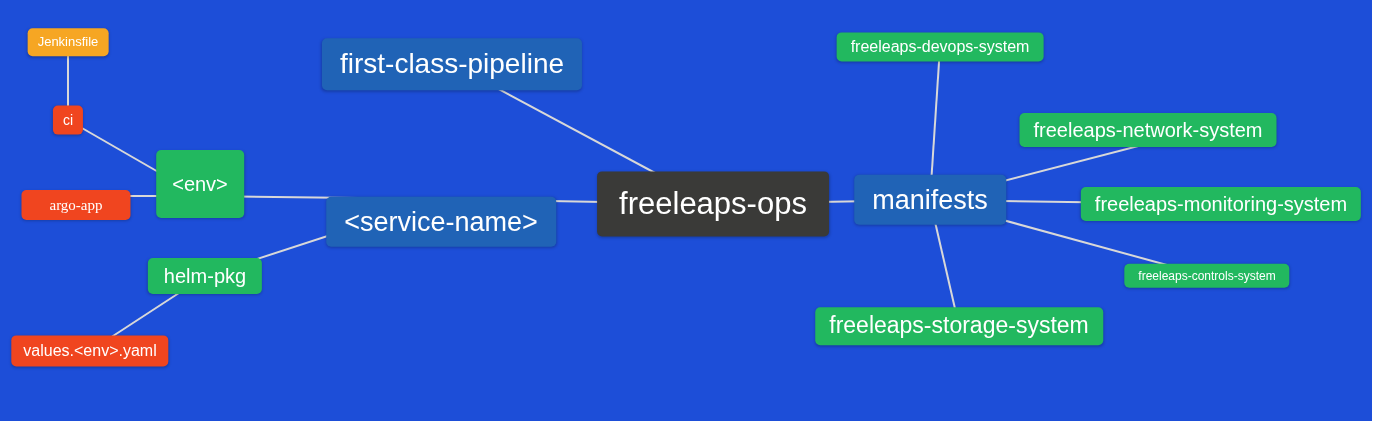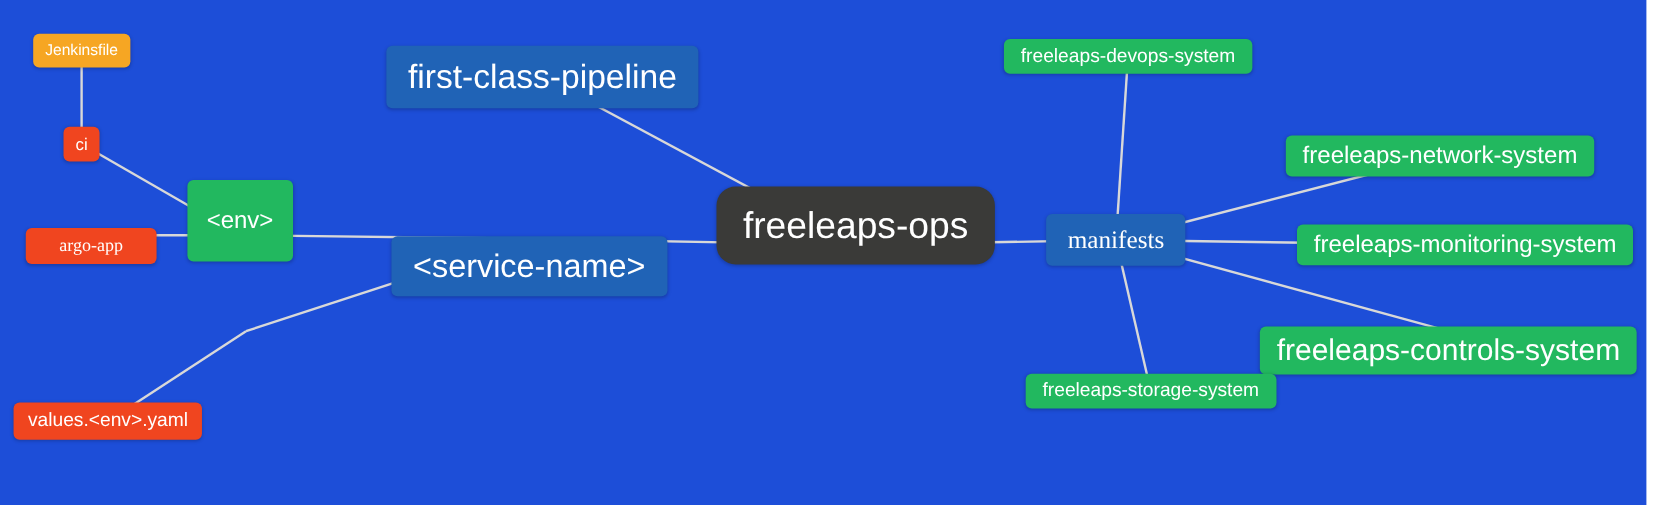--- a/index.html
+++ b/index.html
@@ -66,34 +66,35 @@
   </svg>
 
   <div class="node c-orange" style="left:68px;  top:42px;  font-size:13px; padding:6px 10px;">Jenkinsfile</div>
 
   <div class="node c-red" style="left:68px;  top:120px; font-size:14px; padding:6px 10px;text-align:right;">ci</div>
 
   <div class="node c-red" style="left:76px;  top:205px; font-size:15px; padding:6px 28px;font-family:Liberation Serif, serif;">argo-app</div>
 
   <div class="node c-green" style="left:200px; top:184px; font-size:20px; padding:22px 16px;">&lt;env&gt;</div>
 
+  <div class="node c-green" style="left:205px; top:276px; font-size:20px; padding:6px 16px;">helm-pkg</div>
 
   <div class="node c-blue" style="left:452px; top:64px;  font-size:28px; padding:9px 18px;">first-class-pipeline</div>
 
   <div class="node c-red" style="left:90px;  top:351px; font-size:16px; padding:6px 12px;">values.&lt;env&gt;.yaml</div>
 
   <div class="node c-blue" style="left:441px; top:199px; font-size:27px; padding:9px 18px;margin-top:23px;">&lt;service-name&gt;</div>
 
-  <div class="node c-dark" style="left:713px; top:188px; font-size:31px; padding:14px 22px;border-radius:16px;">freeleaps-ops</div>
+  <div class="node c-dark" style="left:713px; top:204px; font-size:31px; padding:14px 22px;">freeleaps-ops</div>
 
-  <div class="node c-blue" style="left:930px; top:200px; font-size:21px; padding:9px 18px;font-family:Liberation Serif, serif;">manifests</div>
+  <div class="node c-blue" style="left:930px; top:200px; font-size:27px; padding:9px 18px;">manifests</div>
 
   <div class="node c-green" style="left:940px;  top:47px;  font-size:16px; padding:5px 14px;">freeleaps-devops-system</div>
 
-  <div class="node c-green" style="left:1200px; top:130px; font-size:20px; padding:5px 14px;">freeleaps-network-system</div>
+  <div class="node c-green" style="left:1148px; top:130px; font-size:20px; padding:5px 14px;">freeleaps-network-system</div>
 
   <div class="node c-green" style="left:1208px; top:204px; font-size:20px; padding:5px 14px;margin-left:13px;">freeleaps-monitoring-system</div>
 
-  <div class="node c-green" style="left:1207px; top:292px; font-size:25px; padding:5px 14px;">freeleaps-controls-system</div>
+  <div class="node c-green" style="left:1207px; top:276px; font-size:12px; padding:5px 14px;">freeleaps-controls-system</div>
 
-  <div class="node c-green" style="left:959px;  top:326px; font-size:16px; padding:5px 14px;">freeleaps-storage-system</div>
+  <div class="node c-green" style="left:959px;  top:326px; font-size:23px; padding:5px 14px;">freeleaps-storage-system</div>
 
 </div>
 
 </body></html>

